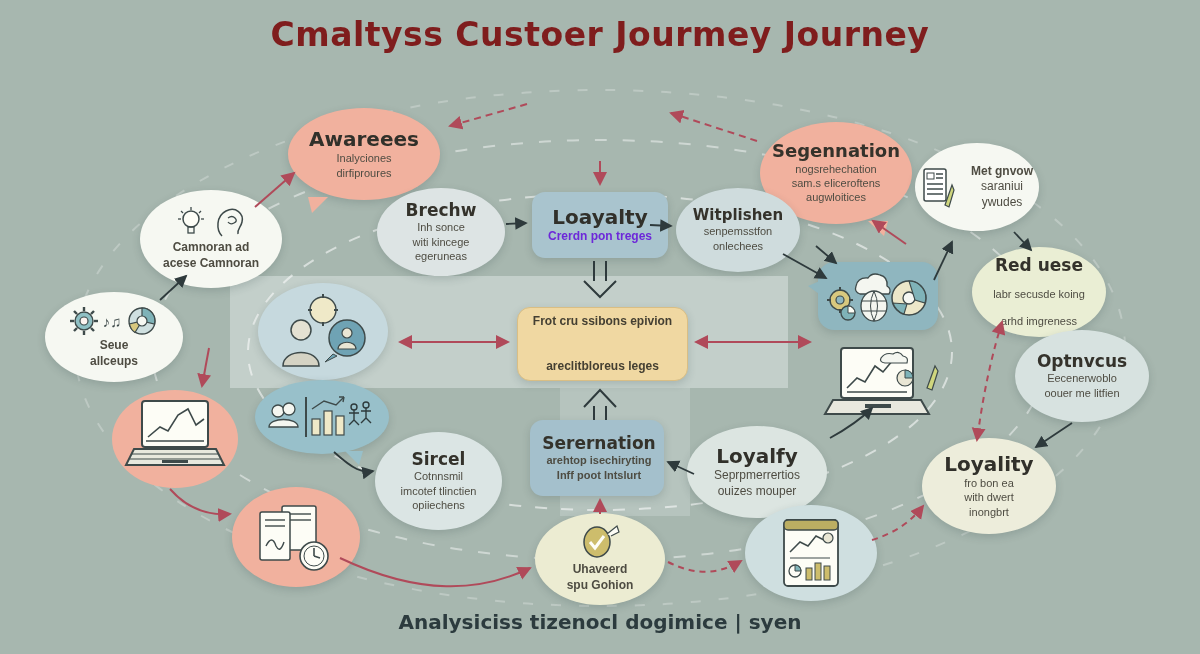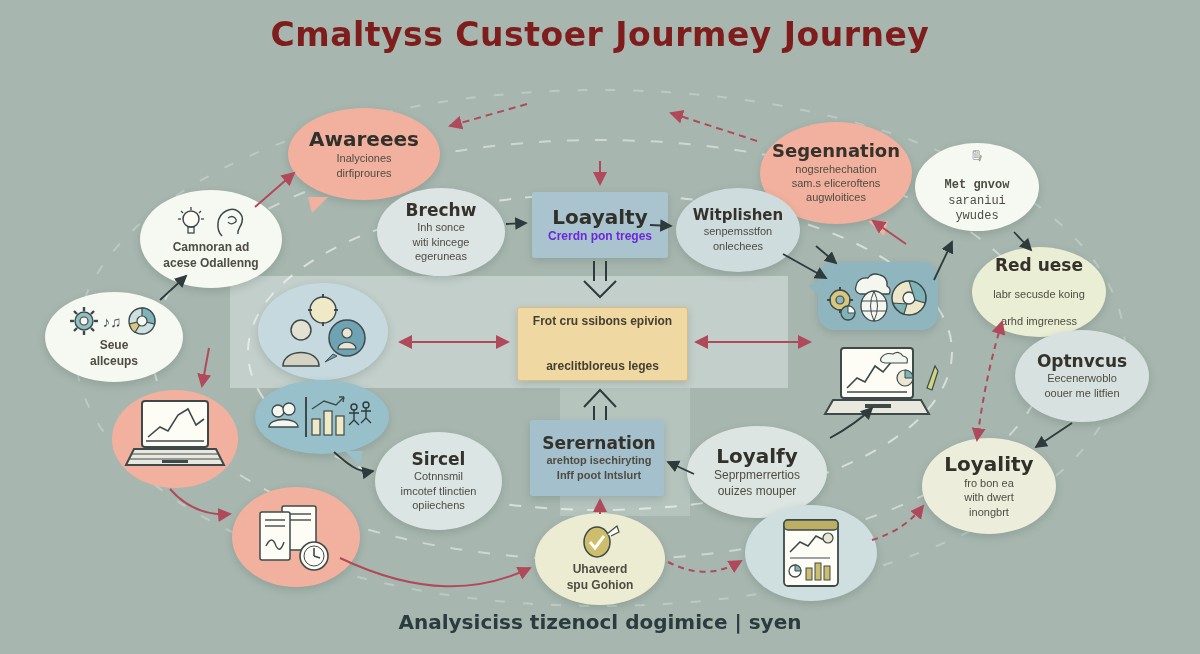--- a/index.html
+++ b/index.html
@@ -3,21 +3,21 @@
 <meta charset="utf-8">
 <style>
   html,body{margin:0;padding:0;}
   body{font-family:"Liberation Sans",sans-serif;}
   .canvas{position:relative;width:1200px;height:654px;background:#a7b7af;overflow:hidden;}
   .band{position:absolute;pointer-events:none;}
   .overlay{position:absolute;left:0;top:0;pointer-events:none;}
   .node{position:absolute;display:flex;flex-direction:column;align-items:center;justify-content:center;
         text-align:center;box-sizing:border-box;padding:6px;box-shadow:0 3px 8px rgba(40,60,60,.18);}
   .bubble{border-radius:50%;}
-  .rectbox{border-radius:3px;}
+  .rectbox{border-radius:13px;}
   .iconbox{border-radius:16px;}
   .cream{background:#eaeed4;}
   .salmon{background:#f1b19e;}
   .whiteb{background:#f6f8f2;}
   .ltblue{background:#cfdcdd;}
   .paleblue{background:#d7e2e0;}
   .bluebox{background:#a9c4ce;}
   .yellowbox{background:#f0d8a2;border:1px solid #d9be84;gap:29px;}
   .bluespeech{background:#98c0ca;}
   .t1{font-weight:bold;color:#34322b;font-size:17px;line-height:1.15;font-family:"DejaVu Sans","Liberation Sans",sans-serif;}
@@ -64,21 +64,21 @@
   </div>
 
   <div class="node bubble salmon" style="left:760px;top:122px;width:152px;height:102px;">
     <div class="tail tail-segennation"></div>
     <div class="t1" style="font-size:18px;">Segennation</div>
     <div class="sub">nogsrehechation</div>
     <div class="sub">sam.s eliceroftens</div>
     <div class="sub">augwloitices</div>
   </div>
 
-  <div class="node bubble whiteb" style="left:915px;top:143px;width:124px;height:88px;flex-direction:column;gap:16px;font-family:Liberation Mono, monospace;">
+  <div class="node bubble whiteb" style="left:915px;top:143px;width:124px;height:88px;flex-direction:row;gap:16px;">
     <svg width="34" height="48" viewBox="0 0 34 48">
       <rect x="3" y="6" width="22" height="32" rx="2" fill="#fff" stroke="#3e4a4a" stroke-width="1.5"></rect>
       <rect x="6" y="10" width="7" height="6" fill="none" stroke="#3e4a4a"></rect>
       <line x1="15" y1="11" x2="22" y2="11" stroke="#3e4a4a" stroke-width="1.5"></line>
       <line x1="15" y1="15" x2="22" y2="15" stroke="#3e4a4a" stroke-width="1.5"></line>
       <line x1="6" y1="21" x2="22" y2="21" stroke="#3e4a4a" stroke-width="1.5"></line>
       <line x1="6" y1="26" x2="22" y2="26" stroke="#3e4a4a" stroke-width="1.5"></line>
       <line x1="6" y1="31" x2="22" y2="31" stroke="#3e4a4a" stroke-width="1.5"></line>
       <path d="M24 42 L31 22 L33 27 L28 44 Z" fill="#cfd67e" stroke="#3e4a4a" stroke-width="1.2"></path>
     </svg>
@@ -101,21 +101,21 @@
           <line x1="25" y1="13" x2="28" y2="13"></line>
         </g>
         <rect x="12" y="21" width="6" height="6" fill="none" stroke="#3e4a4a" stroke-width="1.3"></rect>
       </svg>
       <svg width="32" height="34" viewBox="0 0 32 34">
         <path d="M8 30 C2 24 2 10 12 5 C22 0 30 8 28 16 C27 21 23 23 24 28" fill="none" stroke="#3e4a4a" stroke-width="1.5"></path>
         <path d="M14 12 q4 -3 7 0 q3 3 -1 5 q-4 2 -6 -1" fill="none" stroke="#3e4a4a" stroke-width="1.3"></path>
       </svg>
     </div>
     <div class="sub md" style="font-weight:bold;">Camnoran ad</div>
-    <div class="sub md" style="font-weight:bold;">acese Odallenng</div>
+    <div class="sub md" style="font-weight:bold;">acese Camnoran</div>
   </div>
 
   <div class="node bubble ltblue" style="left:377px;top:188px;width:128px;height:88px;background:#dde4e4;">
     <div class="t1">Brechw</div>
     <div class="sub">Inh sonce</div>
     <div class="sub">witi kincege</div>
     <div class="sub">egeruneas</div>
   </div>
 
   <div class="node rectbox bluebox" style="left:532px;top:192px;width:136px;height:66px;">

